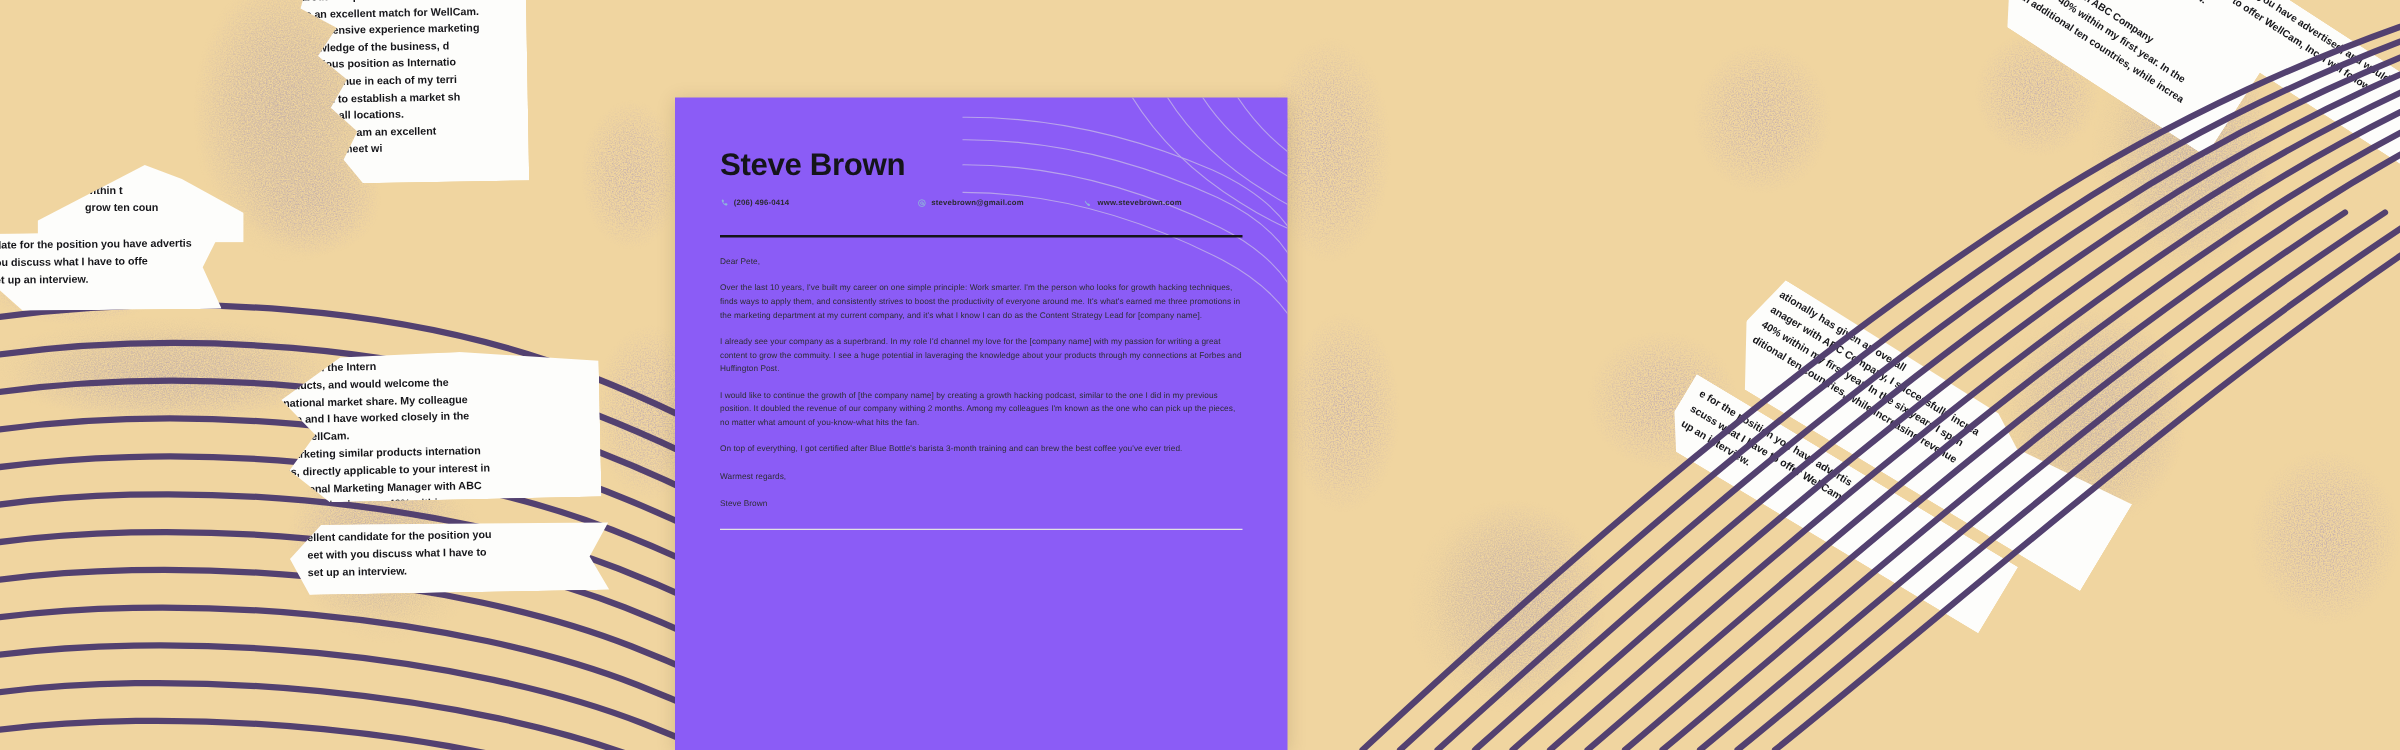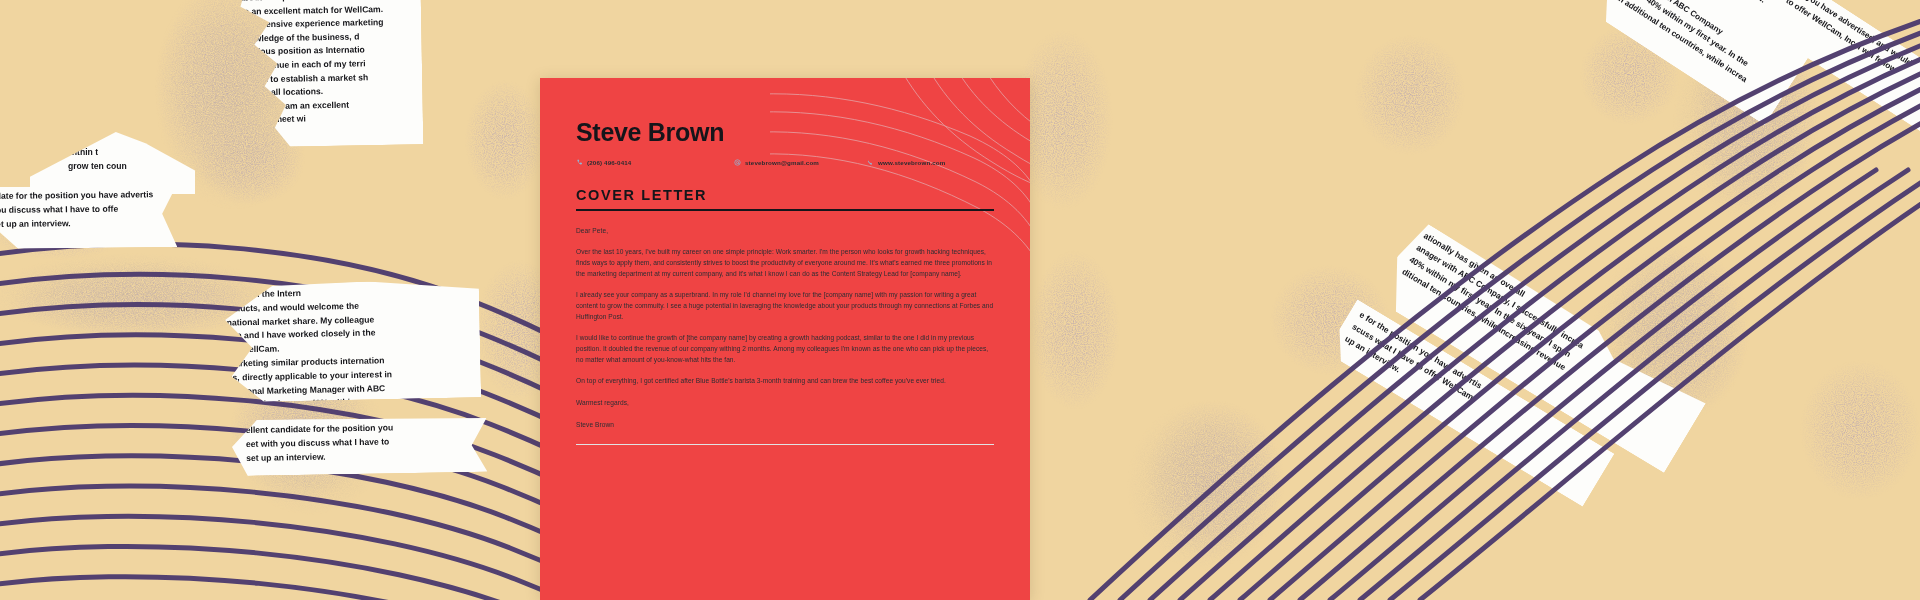--- a/index.html
+++ b/index.html
@@ -24,21 +24,21 @@
     box-sizing:border-box;
     z-index:2;
   }
   .scrap .ln{display:block;white-space:nowrap;}
 
   
   #doc{
     position:absolute;
     left:540px;top:78px;
     width:490px;height:522px;
-    background:#ef4444;
+    background:#8b5cf6;
     z-index:30;
     box-shadow:0 2px 14px rgba(80,60,30,.18);
     overflow:hidden;
   }
   #doc-contours{position:absolute;right:0;top:0;width:260px;height:190px;opacity:.55;}
   .doc-inner{position:relative;padding:42px 36px 0 36px;z-index:2;}
 
   #doc-name{
     font-size:25px;font-weight:700;letter-spacing:-.3px;
     color:#15151a;margin:0 0 14px 0;line-height:1;
@@ -297,21 +297,20 @@
         <span class="contact-ico">
           <svg viewBox="0 0 16 16" fill="currentColor" xmlns="http://www.w3.org/2000/svg">
             <path d="M2.4 3.2c1.6 2.4 3.6 5 5.4 6.4l1.2-1.6 2.8 3.6-1.2 1c-1 .8-2.4.6-3.2-.4L2.6 6.6c-.6-.8-.8-2-.2-3.4z"></path>
           </svg>
         </span>
         <span>www.stevebrown.com</span>
       </div>
 
     </div>
 
-    <h2 id="letter-title">COVER LETTER</h2>
     <div id="title-rule"></div>
 
     <p class="para">Dear Pete,</p>
     <p class="para">Over the last 10 years, I've built my career on one simple principle: Work smarter. I'm the person who looks for growth hacking techniques, finds ways to apply them, and consistently strives to boost the productivity of everyone around me. It's what's earned me three promotions in the marketing department at my current company, and it's what I know I can do as the Content Strategy Lead for [company name].</p>
     <p class="para">I already see your company as a superbrand. In my role I'd channel my love for the [company name] with my passion for writing a great content to grow the commuity. I see a huge potential in laveraging the knowledge about your products through my connections at Forbes and Huffington Post.</p>
     <p class="para">I would like to continue the growth of [the company name] by creating a growth hacking podcast, similar to the one I did in my previous position. It doubled the revenue of our company withing 2 months. Among my colleagues I'm known as the one who can pick up the pieces, no matter what amount of you-know-what hits the fan.</p>
     <p class="para">On top of everything, I got certified after Blue Bottle's barista 3-month training and can brew the best coffee you've ever tried.</p>
     <p class="para">Warmest regards,</p>
     <p class="para">Steve Brown</p>
 

